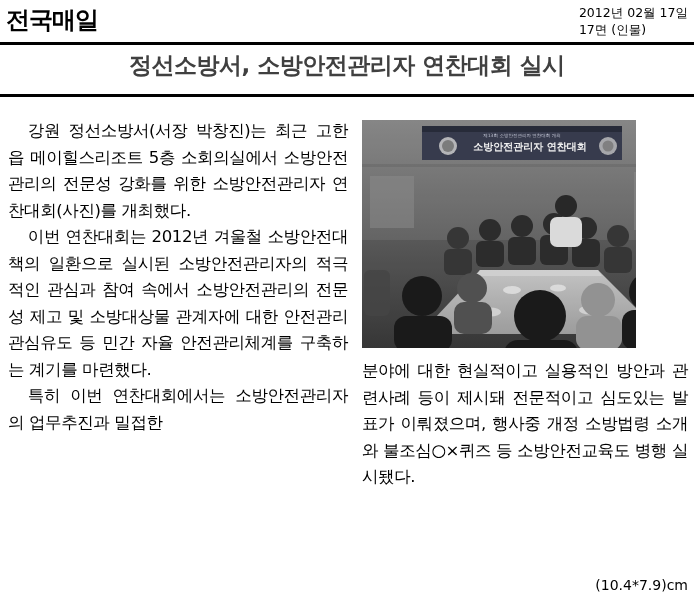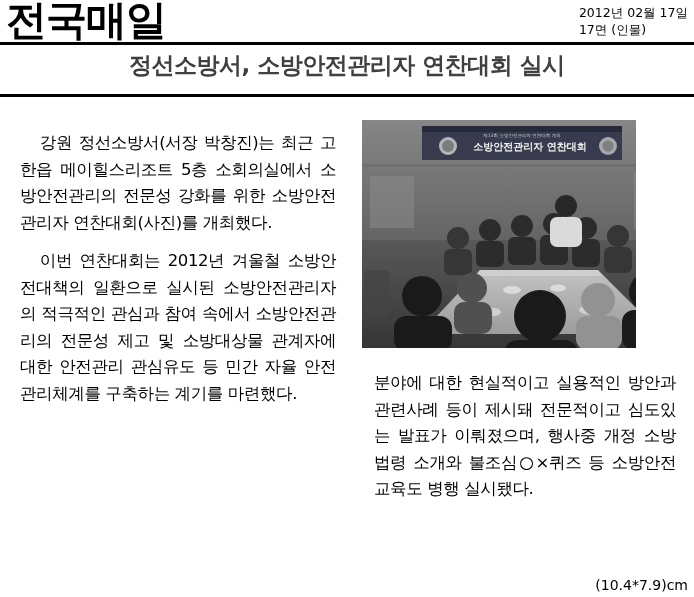--- a/index.html
+++ b/index.html
@@ -19,21 +19,21 @@
     overflow: hidden;
   }
 
   
   .masthead {
     position: absolute;
     left: 6px;
     top: 2px;
     font-family: "DejaVu Sans", "Liberation Sans", sans-serif;
     font-weight: bold;
-    font-size: 41px;
+    font-size: 24px;
     letter-spacing: -1px;
     line-height: 36px;
     color: #000;
   }
   .dateline {
     position: absolute;
     right: 6px;
     top: 4px;
     text-align: left;
     font-family: "DejaVu Sans", "Liberation Sans", sans-serif;
@@ -78,21 +78,21 @@
     position: absolute;
     font-family: "DejaVu Sans", "Liberation Sans", sans-serif;
     font-size: 16.5px;
     line-height: 26.5px;
     letter-spacing: -0.4px;
     text-align: justify;
     text-justify: inter-character;
     color: #000;
   }
   .col p {
-    margin: 12px;
+    margin: 0;
     text-indent: 1.2em;
     text-align: justify;
     text-align-last: left;
   }
   #col-left {
     left: 8px;
     top: 118px;
     width: 340px;
   }
   #col-right {
@@ -150,20 +150,21 @@
 
   <div class="rule"></div>
 
   <div class="headline">정선소방서, 소방안전관리자 연찬대회 실시</div>
 
   <div class="rule2"></div>
 
   <div class="col" id="col-left">
     <p>강원 정선소방서(서장 박창진)는 최근 고한읍 메이힐스리조트 5층 소회의실에서 소방안전관리의 전문성 강화를 위한 소방안전관리자 연찬대회(사진)를 개최했다.</p>
     <p>이번 연찬대회는 2012년 겨울철 소방안전대책의 일환으로 실시된 소방안전관리자의 적극적인 관심과 참여 속에서 소방안전관리의 전문성 제고 및 소방대상물 관계자에 대한 안전관리 관심유도 등 민간 자율 안전관리체계를 구축하는 계기를 마련했다.</p>
+    <p>특히 이번 연찬대회에서는 소방안전관리자의 업무추진과 밀접한</p>
   </div>
 
   <div class="photo">
     <svg width="326" height="228" viewBox="0 0 326 228" xmlns="http://www.w3.org/2000/svg">
       <defs>
         <linearGradient id="wallg" x1="0" y1="0" x2="0" y2="1">
           <stop offset="0%" stop-color="#8f8f8f"></stop>
           <stop offset="100%" stop-color="#6b6b6b"></stop>
         </linearGradient>
         <linearGradient id="tableg" x1="0" y1="0" x2="0" y2="1">

